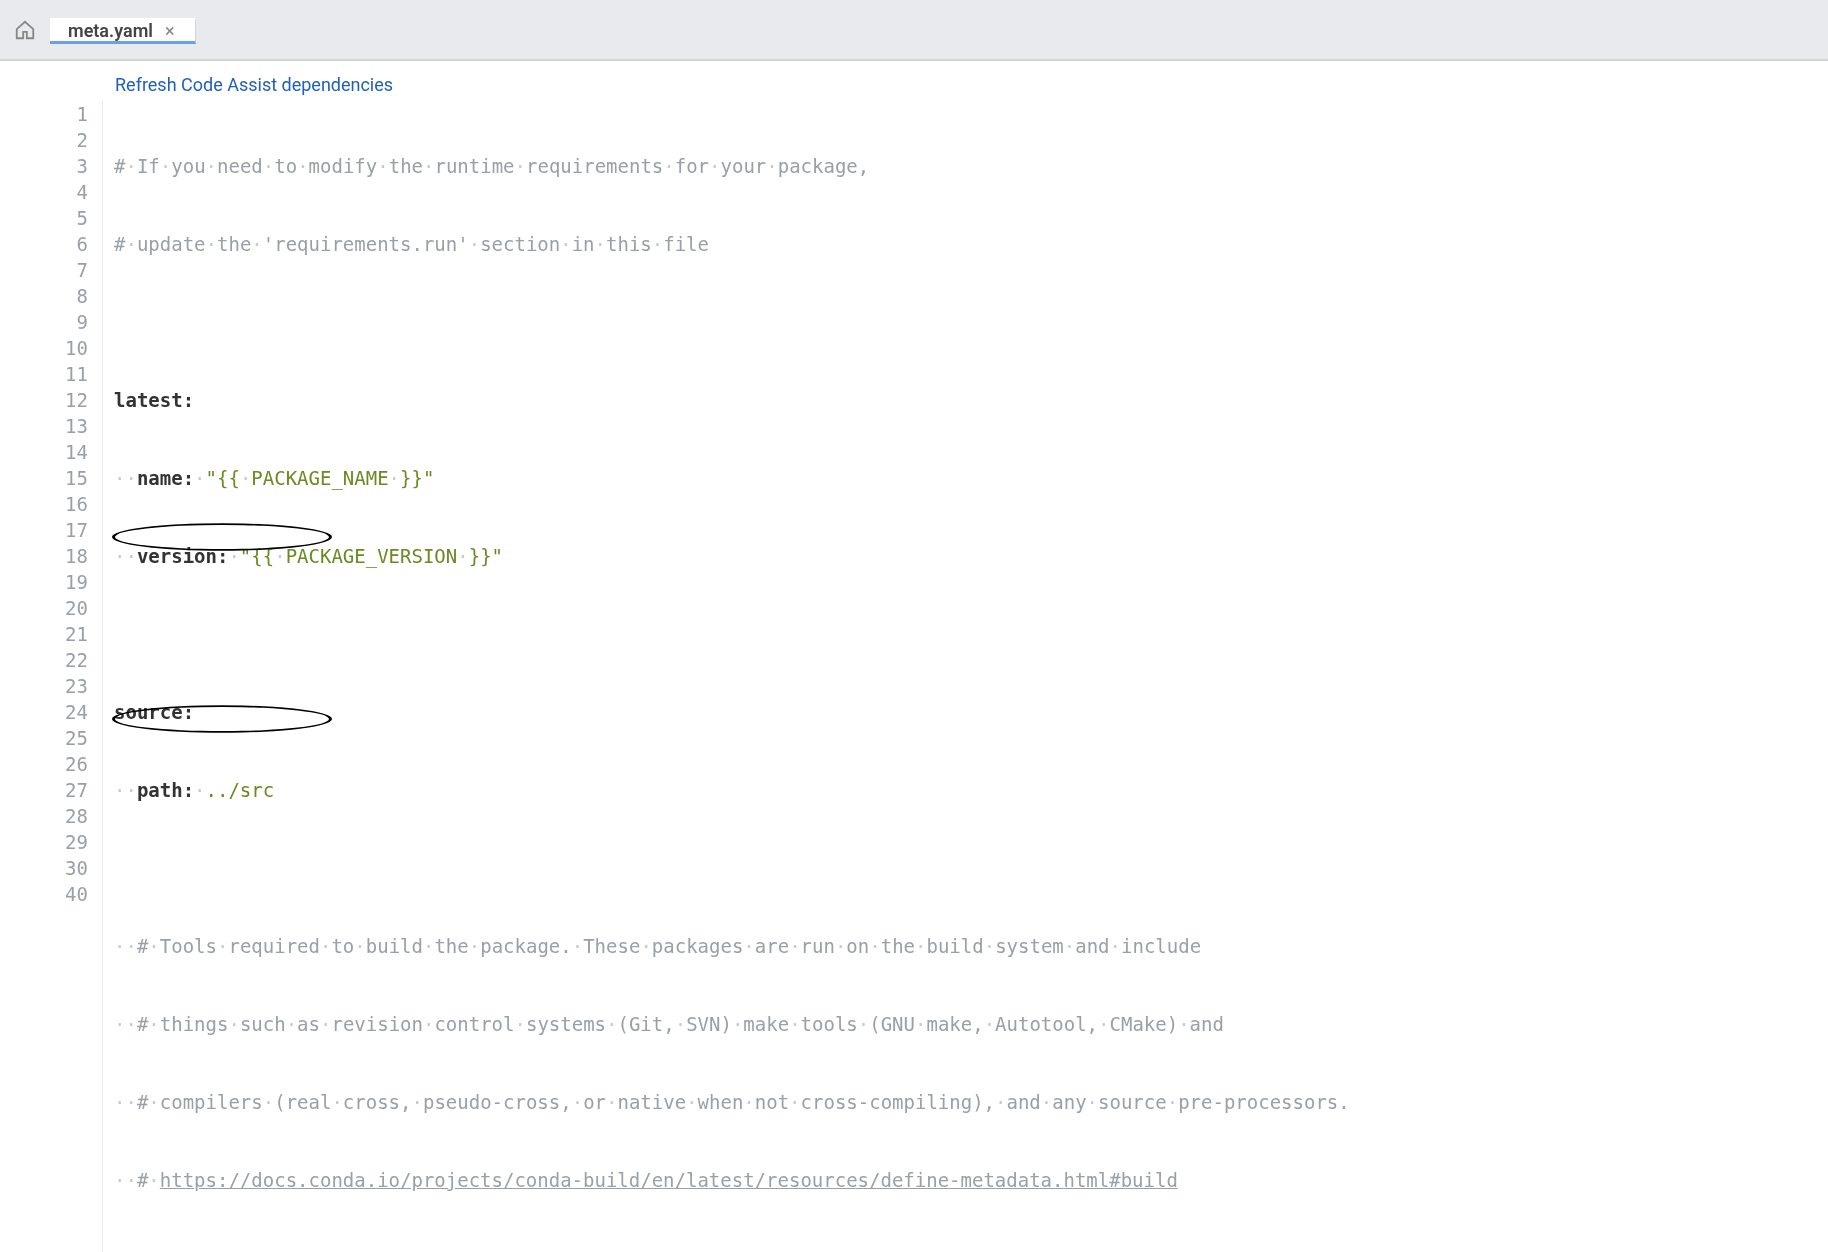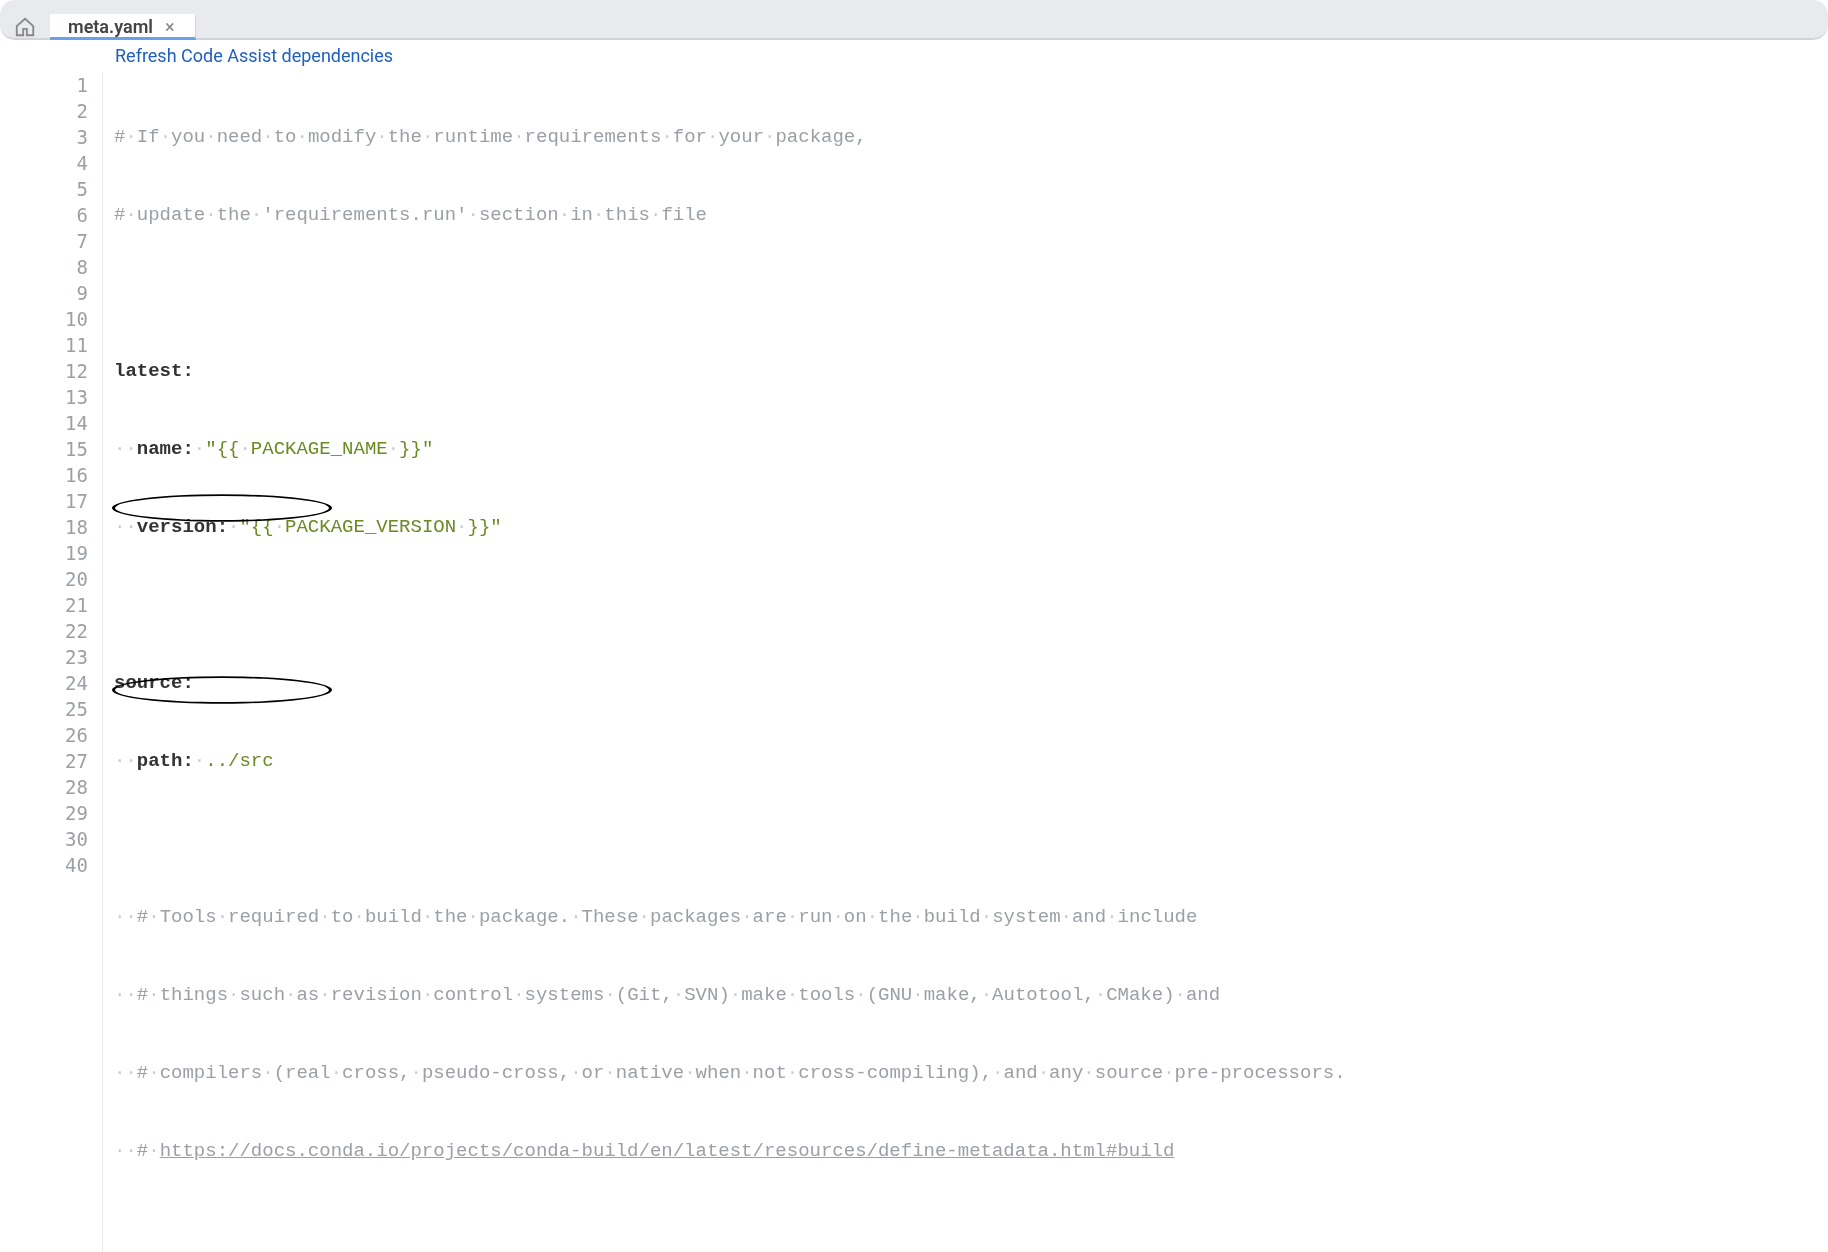--- a/index.html
+++ b/index.html
@@ -6,26 +6,25 @@
   html, body {
     margin: 0; padding: 0;
     font-family: "SF Mono", "Monaco", "Menlo", "Consolas", "DejaVu Sans Mono", monospace;
     font-size: 19px;
     background: #fff;
     color: #333;
     width: 1828px;
   }
   .tab-bar {
     display: flex;
-    align-items: flex-end;
+    align-items: center;
     background: #e8eaed;
     border-bottom: 2px solid #d0d3d7;
-    height: 40px;
+    height: 61px;
     font-family: -apple-system, BlinkMacSystemFont, "Segoe UI", Roboto, sans-serif;
-    border-radius: 15px;
   }
   .home-btn {
     display: flex;
     align-items: center;
     justify-content: center;
     width: 50px;
     color: #888;
     cursor: pointer;
   }
   .home-btn svg { width: 22px; height: 22px; }
@@ -45,21 +44,21 @@
     cursor: pointer;
   }
   .tab .close {
     color: #888;
     font-weight: normal;
     font-size: 18px;
     padding: 0 2px;
     cursor: pointer;
   }
   .notice-bar {
-    padding: 5px 0 6px 115px;
+    padding: 13px 0 6px 115px;
     font-family: -apple-system, BlinkMacSystemFont, "Segoe UI", Roboto, sans-serif;
     font-size: 18px;
   }
   .notice-bar a {
     color: #1f5fbf;
     text-decoration: none;
     cursor: pointer;
   }
 
   .editor {
@@ -77,21 +76,21 @@
     background: #fff;
   }
   .gutter div { height: 26px; }
   .code {
     flex: 1;
     position: relative;
     border-left: 1px solid #e8eaed;
     padding-left: 11px;
     white-space: pre;
   }
-  .line { height: 26px; position: relative; font-family: Liberation Mono, monospace; }
+  .line { height: 26px; position: relative; }
   .ws-dot { color: #c7cbd1; }
   .cmt { color: #9aa0a6; }
   .key { color: #333; font-weight: 600; }
   .str { color: #6a8a22; }
   .link { color: #9aa0a6; text-decoration: underline; }
 
   .circle-annot {
     position: absolute;
     border: 3px solid #000;
     border-radius: 50%;

